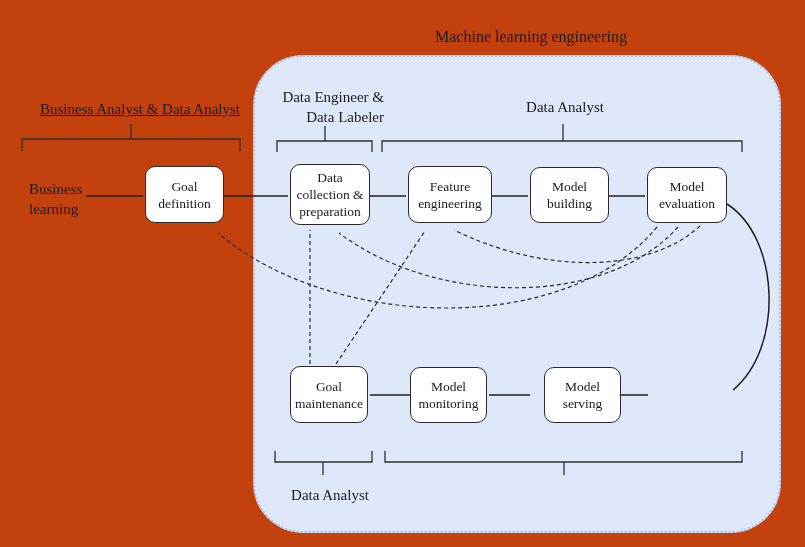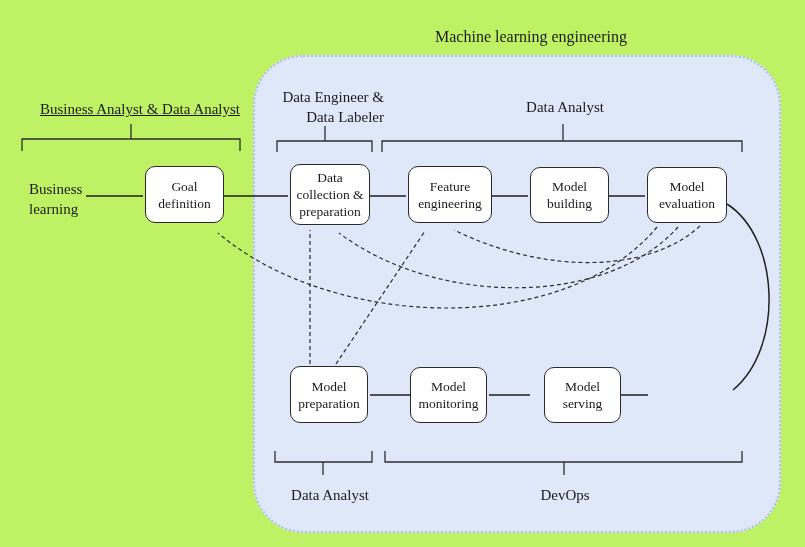--- a/index.html
+++ b/index.html
@@ -1,19 +1,19 @@
 <!DOCTYPE html>
 <html><head>
 <meta charset="utf-8">
 <style>
   html,body{margin:0;padding:0;background:#ffffff;}
   #stage{
     position:relative;
     width:805px;height:547px;
-    background:#bef264;
+    background:#c2410c;
     font-family:"Liberation Serif","DejaVu Serif",serif;
     color:#1b1b1b;
     overflow:hidden;
   }
   #ml-region{
     position:absolute;
     left:253px;top:55px;width:528px;height:478px;
     background:#dfe8f8;
     border:2px dotted #aabfe2;
     border-radius:50px;
@@ -101,24 +101,23 @@
     <path class="bracket" d="M 275,451 L 275,462 L 372,462 L 372,451 M 323,462 L 323,475"></path>
     <path class="bracket" d="M 385,451 L 385,462 L 742,462 L 742,451 M 564,462 L 564,475"></path>
   </svg>
 
   <div class="lbl title" id="l-title">Machine learning engineering</div>
   <div class="lbl" id="l-business-analyst">Business Analyst &amp; Data Analyst</div>
   <div class="lbl" id="l-data-engineer">Data Engineer &amp; Data Labeler</div>
   <div class="lbl" id="l-data-analyst-top">Data Analyst</div>
   <div class="lbl left-align" id="l-business-problem">Business learning</div>
   <div class="lbl" id="l-data-analyst-bottom">Data Analyst</div>
-  <div class="lbl" id="l-devops">DevOps</div>
 
   <div class="node" id="n-goal">Goal definition</div>
   <div class="node" id="n-collection">Data collection &amp; preparation</div>
   <div class="node" id="n-feature">Feature engineering</div>
   <div class="node" id="n-building">Model building</div>
   <div class="node" id="n-evaluation">Model evaluation</div>
-  <div class="node" id="n-maintenance">Model preparation</div>
+  <div class="node" id="n-maintenance">Goal maintenance</div>
   <div class="node" id="n-monitoring">Model monitoring</div>
   <div class="node" id="n-serving">Model serving</div>
 
 </div>
 
 </body></html>

